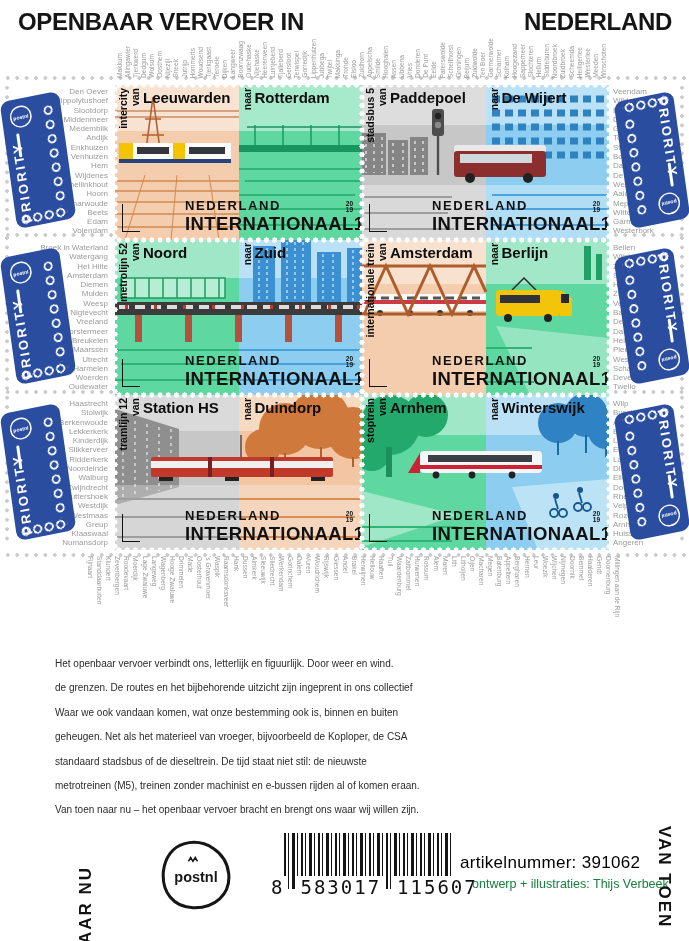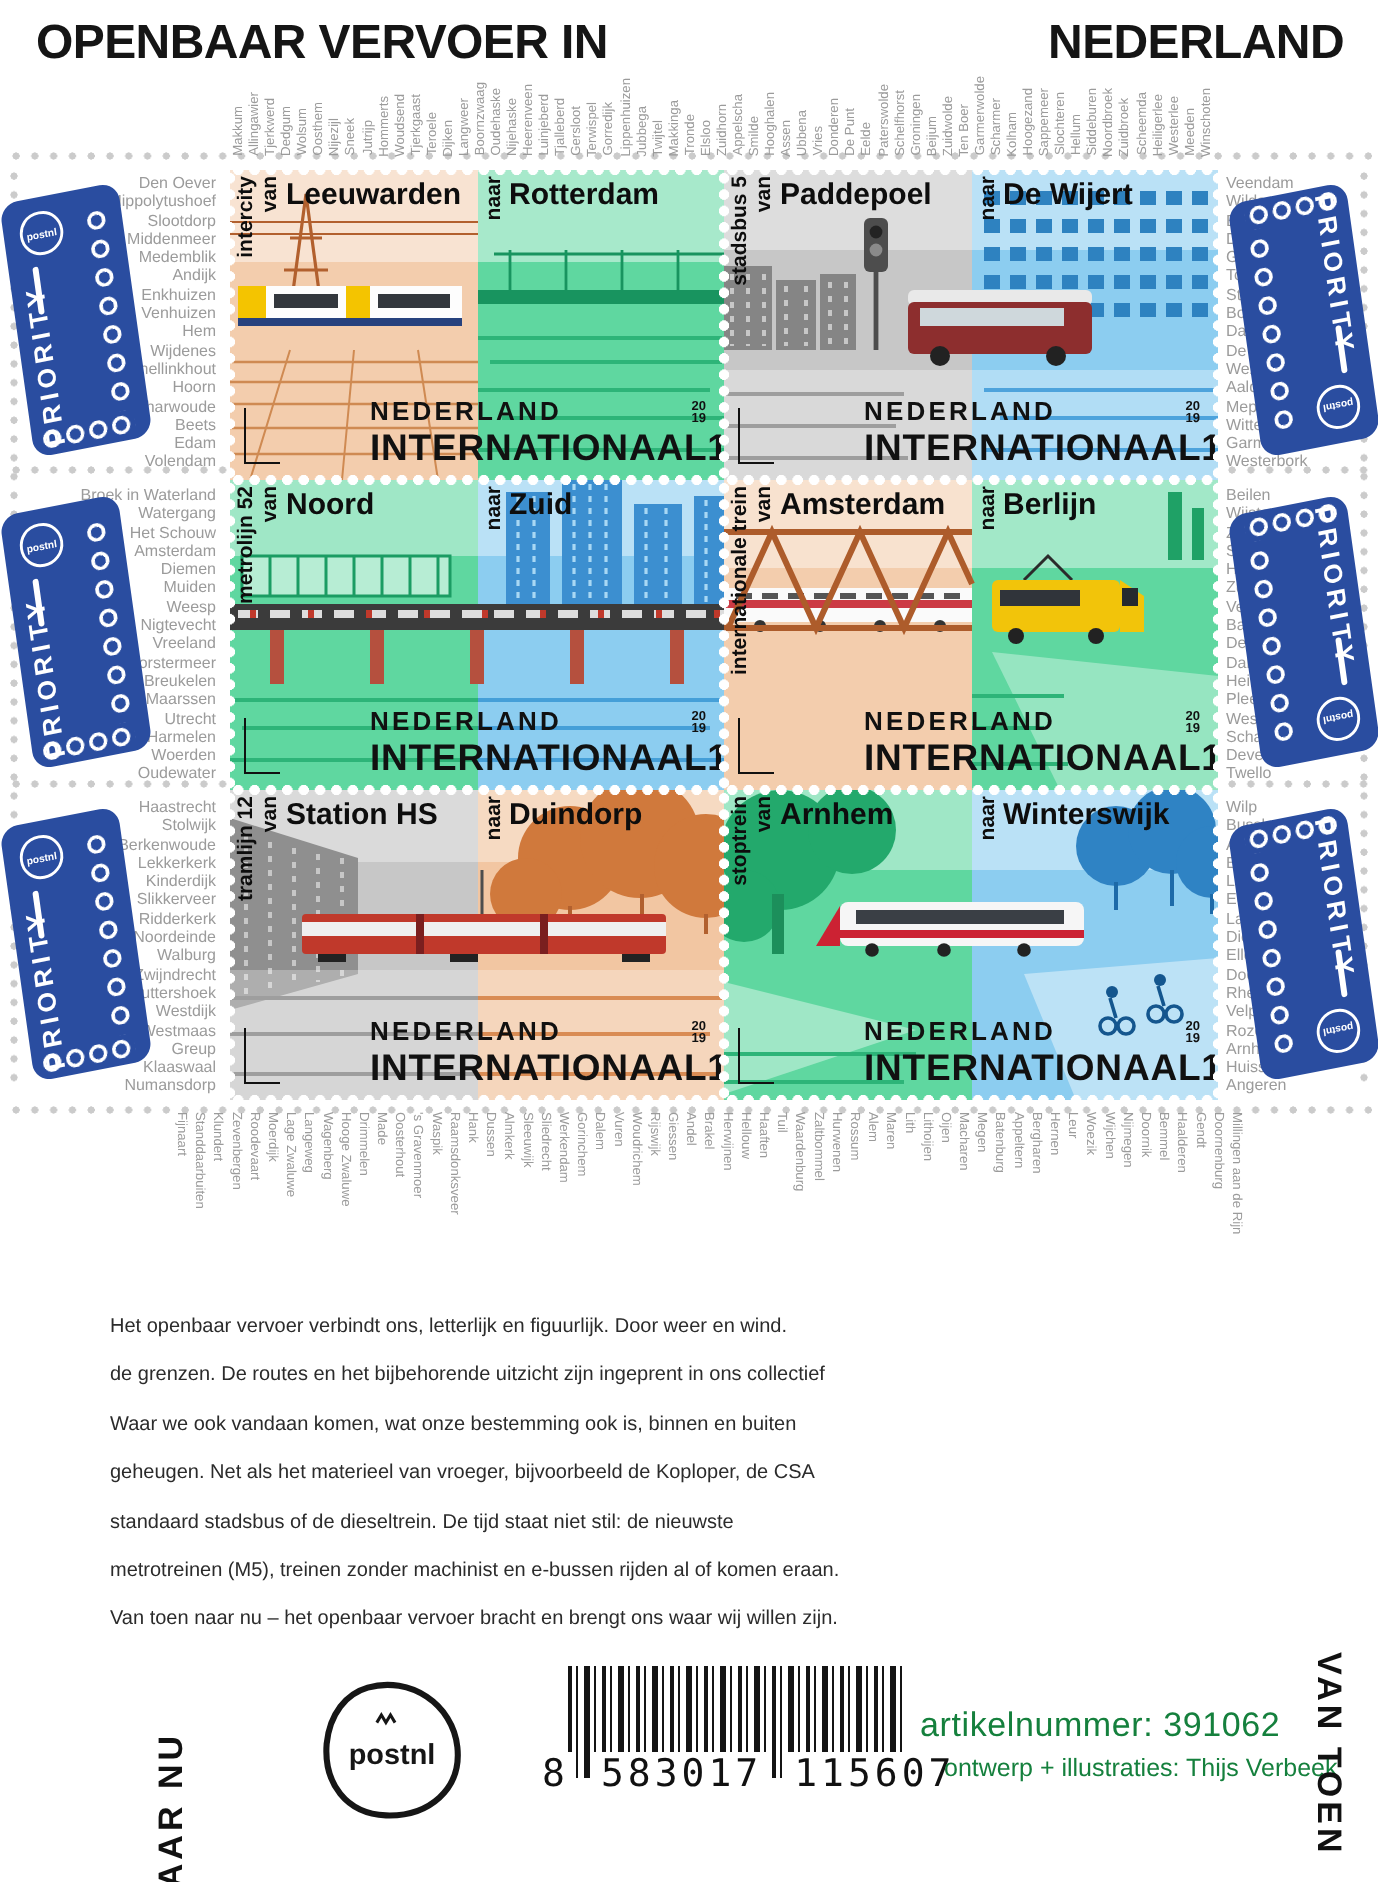--- a/index.html
+++ b/index.html
@@ -64,21 +64,21 @@
   .para{position:absolute;left:55px;top:652px;font-size:10px;line-height:24.4px;color:#2b2b2b;}
   .para .pline{display:block;white-space:nowrap;}
 
   
   .pnl-logo{position:absolute;left:158px;top:840px;width:76px;height:70px;}
   .barcode{position:absolute;left:268px;top:833px;width:190px;}
   .bars{margin-left:16px;width:168px;height:56px;background:repeating-linear-gradient(90deg,#141414 0 2px,#fff 2px 4px,#141414 4px 5px,#fff 5px 8px,#141414 8px 11px,#fff 11px 13px,#141414 13px 14px,#fff 14px 17px);}
   .bdig{display:flex;gap:10px;margin-top:-13px;font-family:"DejaVu Sans Mono",monospace;font-size:19px;color:#111;}
   .bdig span{background:#fff;padding:0 3px;letter-spacing:2px;}
   .pubinfo{position:absolute;left:460px;top:853px;}
-  .artnr{font-size:17px;letter-spacing:0.3px;color:#15803d;white-space:nowrap;}
+  .artnr{font-size:17px;letter-spacing:0.3px;color:#000000;white-space:nowrap;}
   .credits{font-size:12.5px;color:#15803d;margin-top:4px;white-space:nowrap;margin-left:12px;}
   .corner-vert{position:absolute;font-weight:bold;font-size:17px;letter-spacing:2px;color:#111;writing-mode:vertical-rl;white-space:nowrap;}
   .corner-vert.toen{left:654px;top:826px;}
   .corner-vert.nu{left:76px;top:866px;transform:rotate(180deg);}
 </style>
 </head>
 <body>
 
 <div class="title l">OPENBAAR VERVOER IN</div>
 <div class="title r">NEDERLAND</div>
@@ -169,21 +169,21 @@
     <span class="sname">Schellinkhout</span>
     <span class="sname">Hoorn</span>
     <span class="sname">Scharwoude</span>
     <span class="sname">Beets</span>
     <span class="sname">Edam</span>
     <span class="sname">Volendam</span>
   </div>
 <div class="side-names left" style="top:243px;">
     <span class="sname">Broek in Waterland</span>
     <span class="sname">Watergang</span>
-    <span class="sname">Het Schouw</span>
+    <span class="sname">Het Hilte</span>
     <span class="sname">Amsterdam</span>
     <span class="sname">Diemen</span>
     <span class="sname">Muiden</span>
     <span class="sname">Weesp</span>
     <span class="sname">Nigtevecht</span>
     <span class="sname">Vreeland</span>
     <span class="sname">Horstermeer</span>
     <span class="sname">Breukelen</span>
     <span class="sname">Maarssen</span>
     <span class="sname">Utrecht</span>

